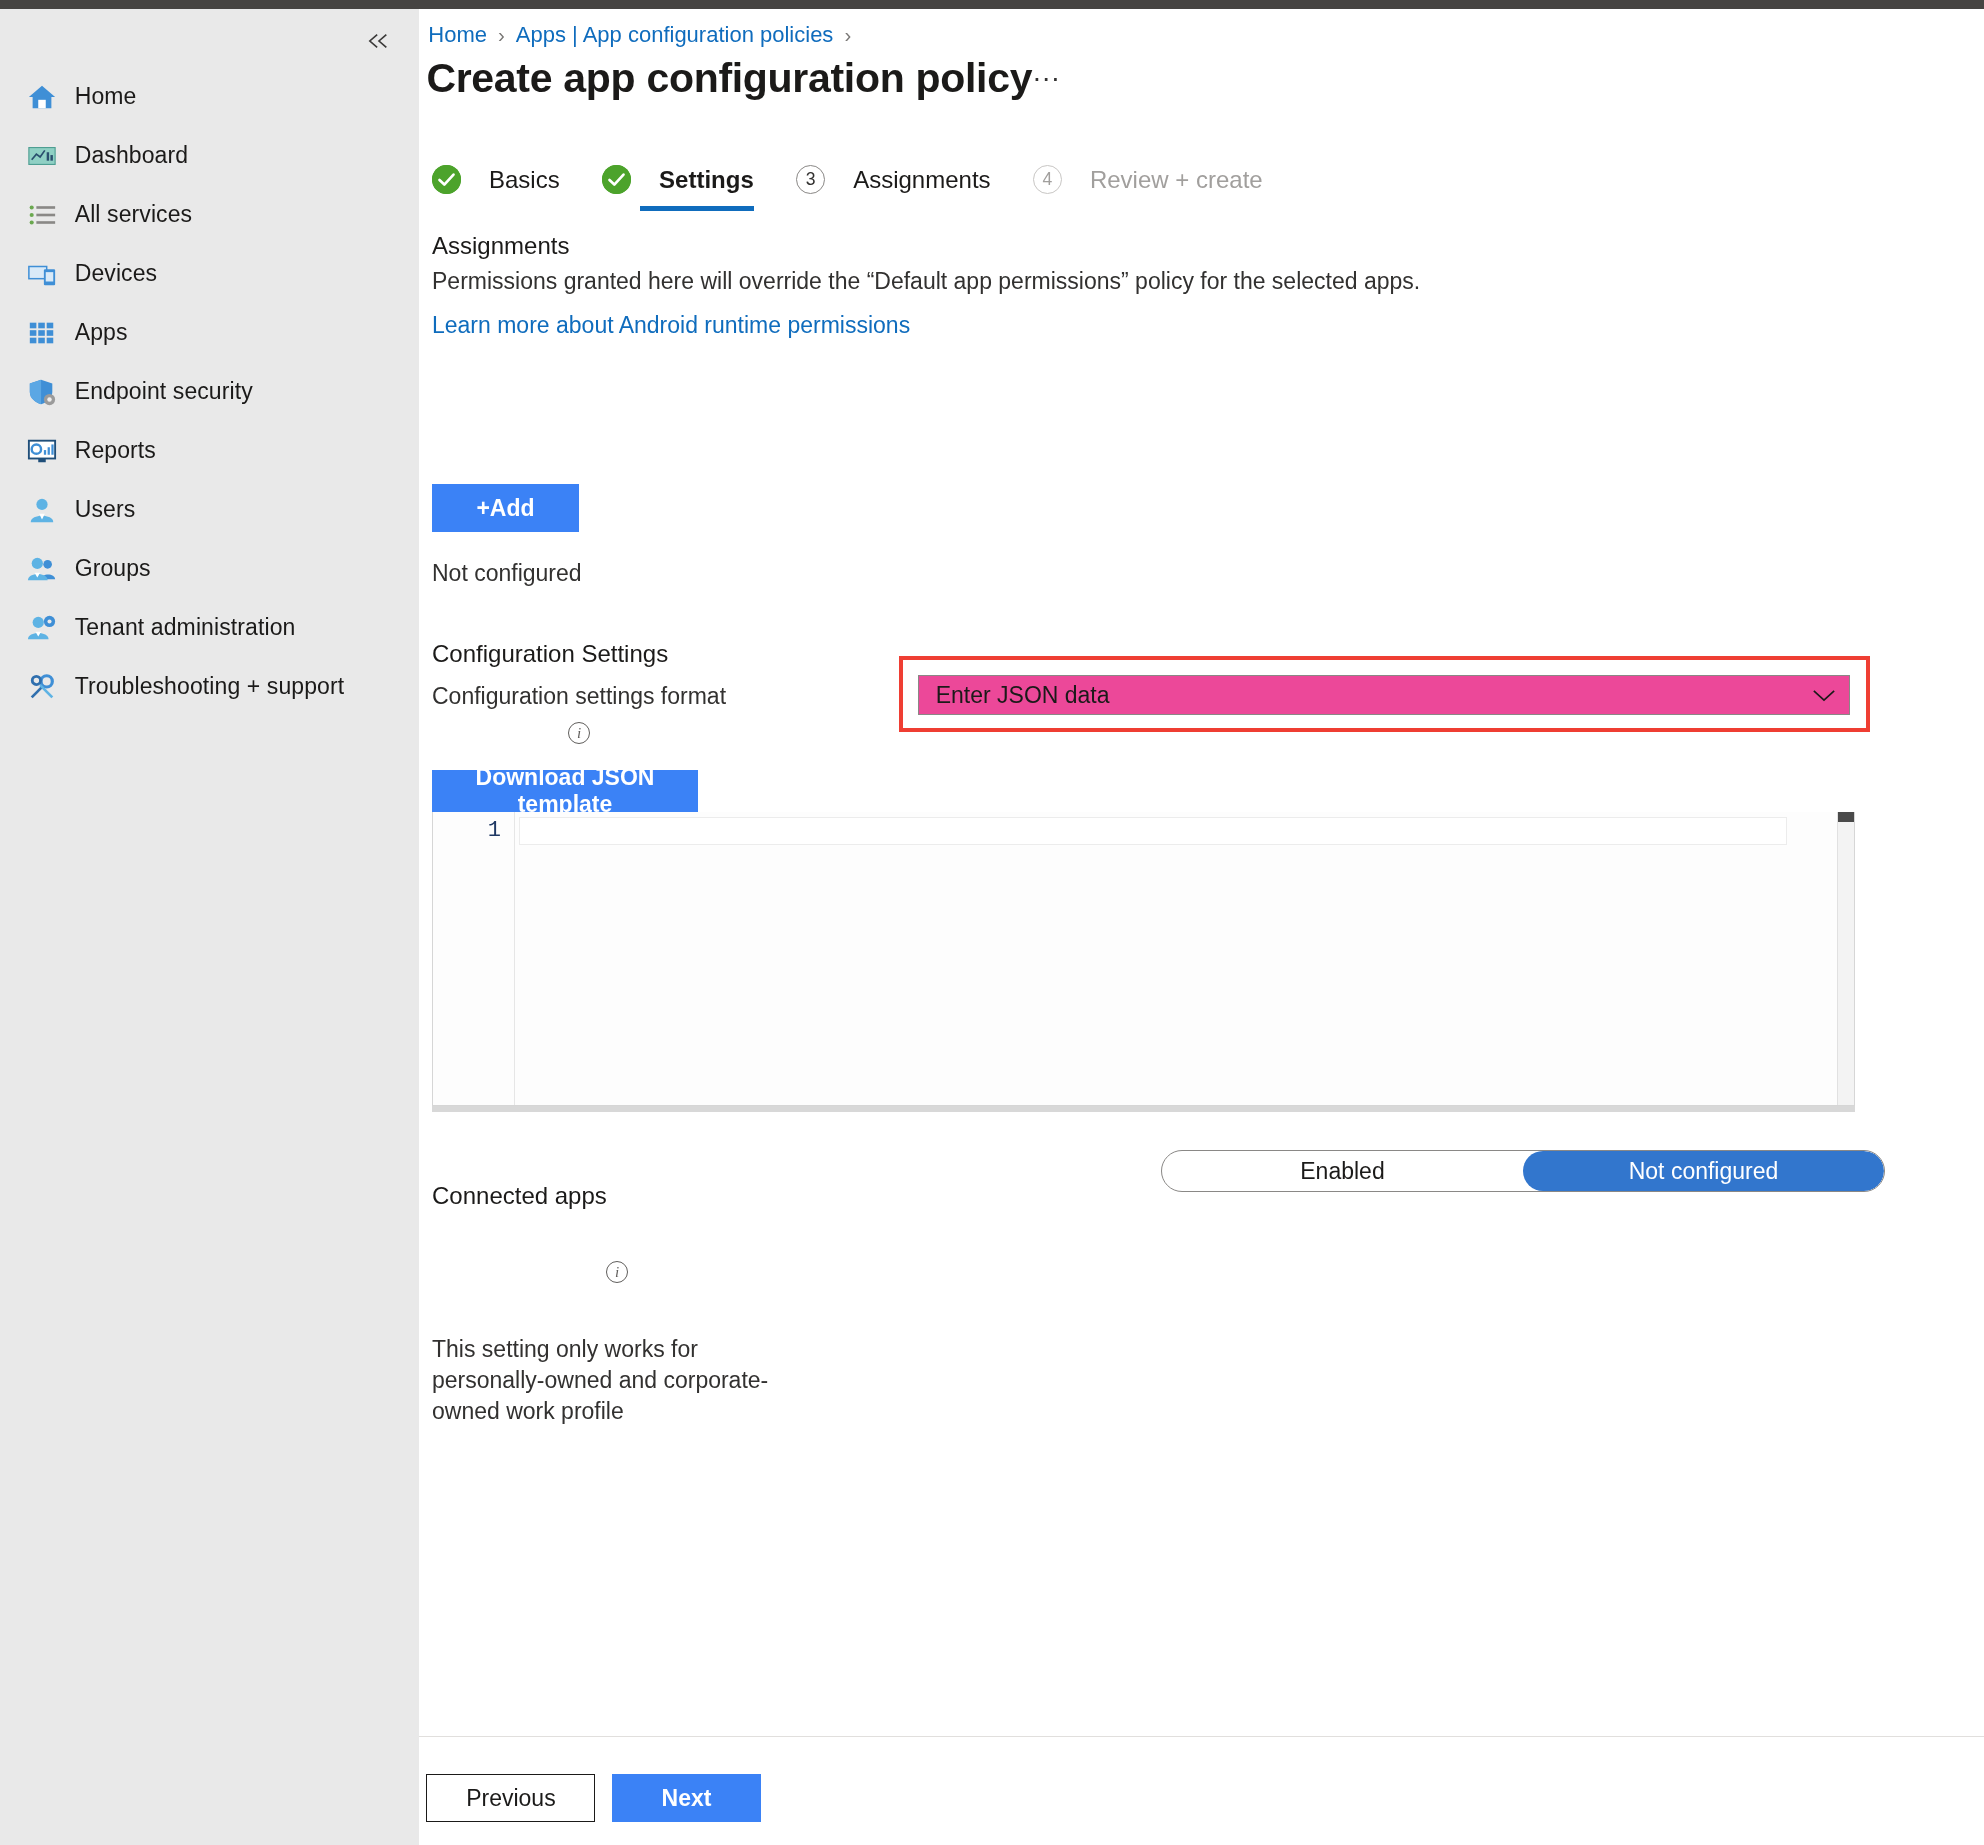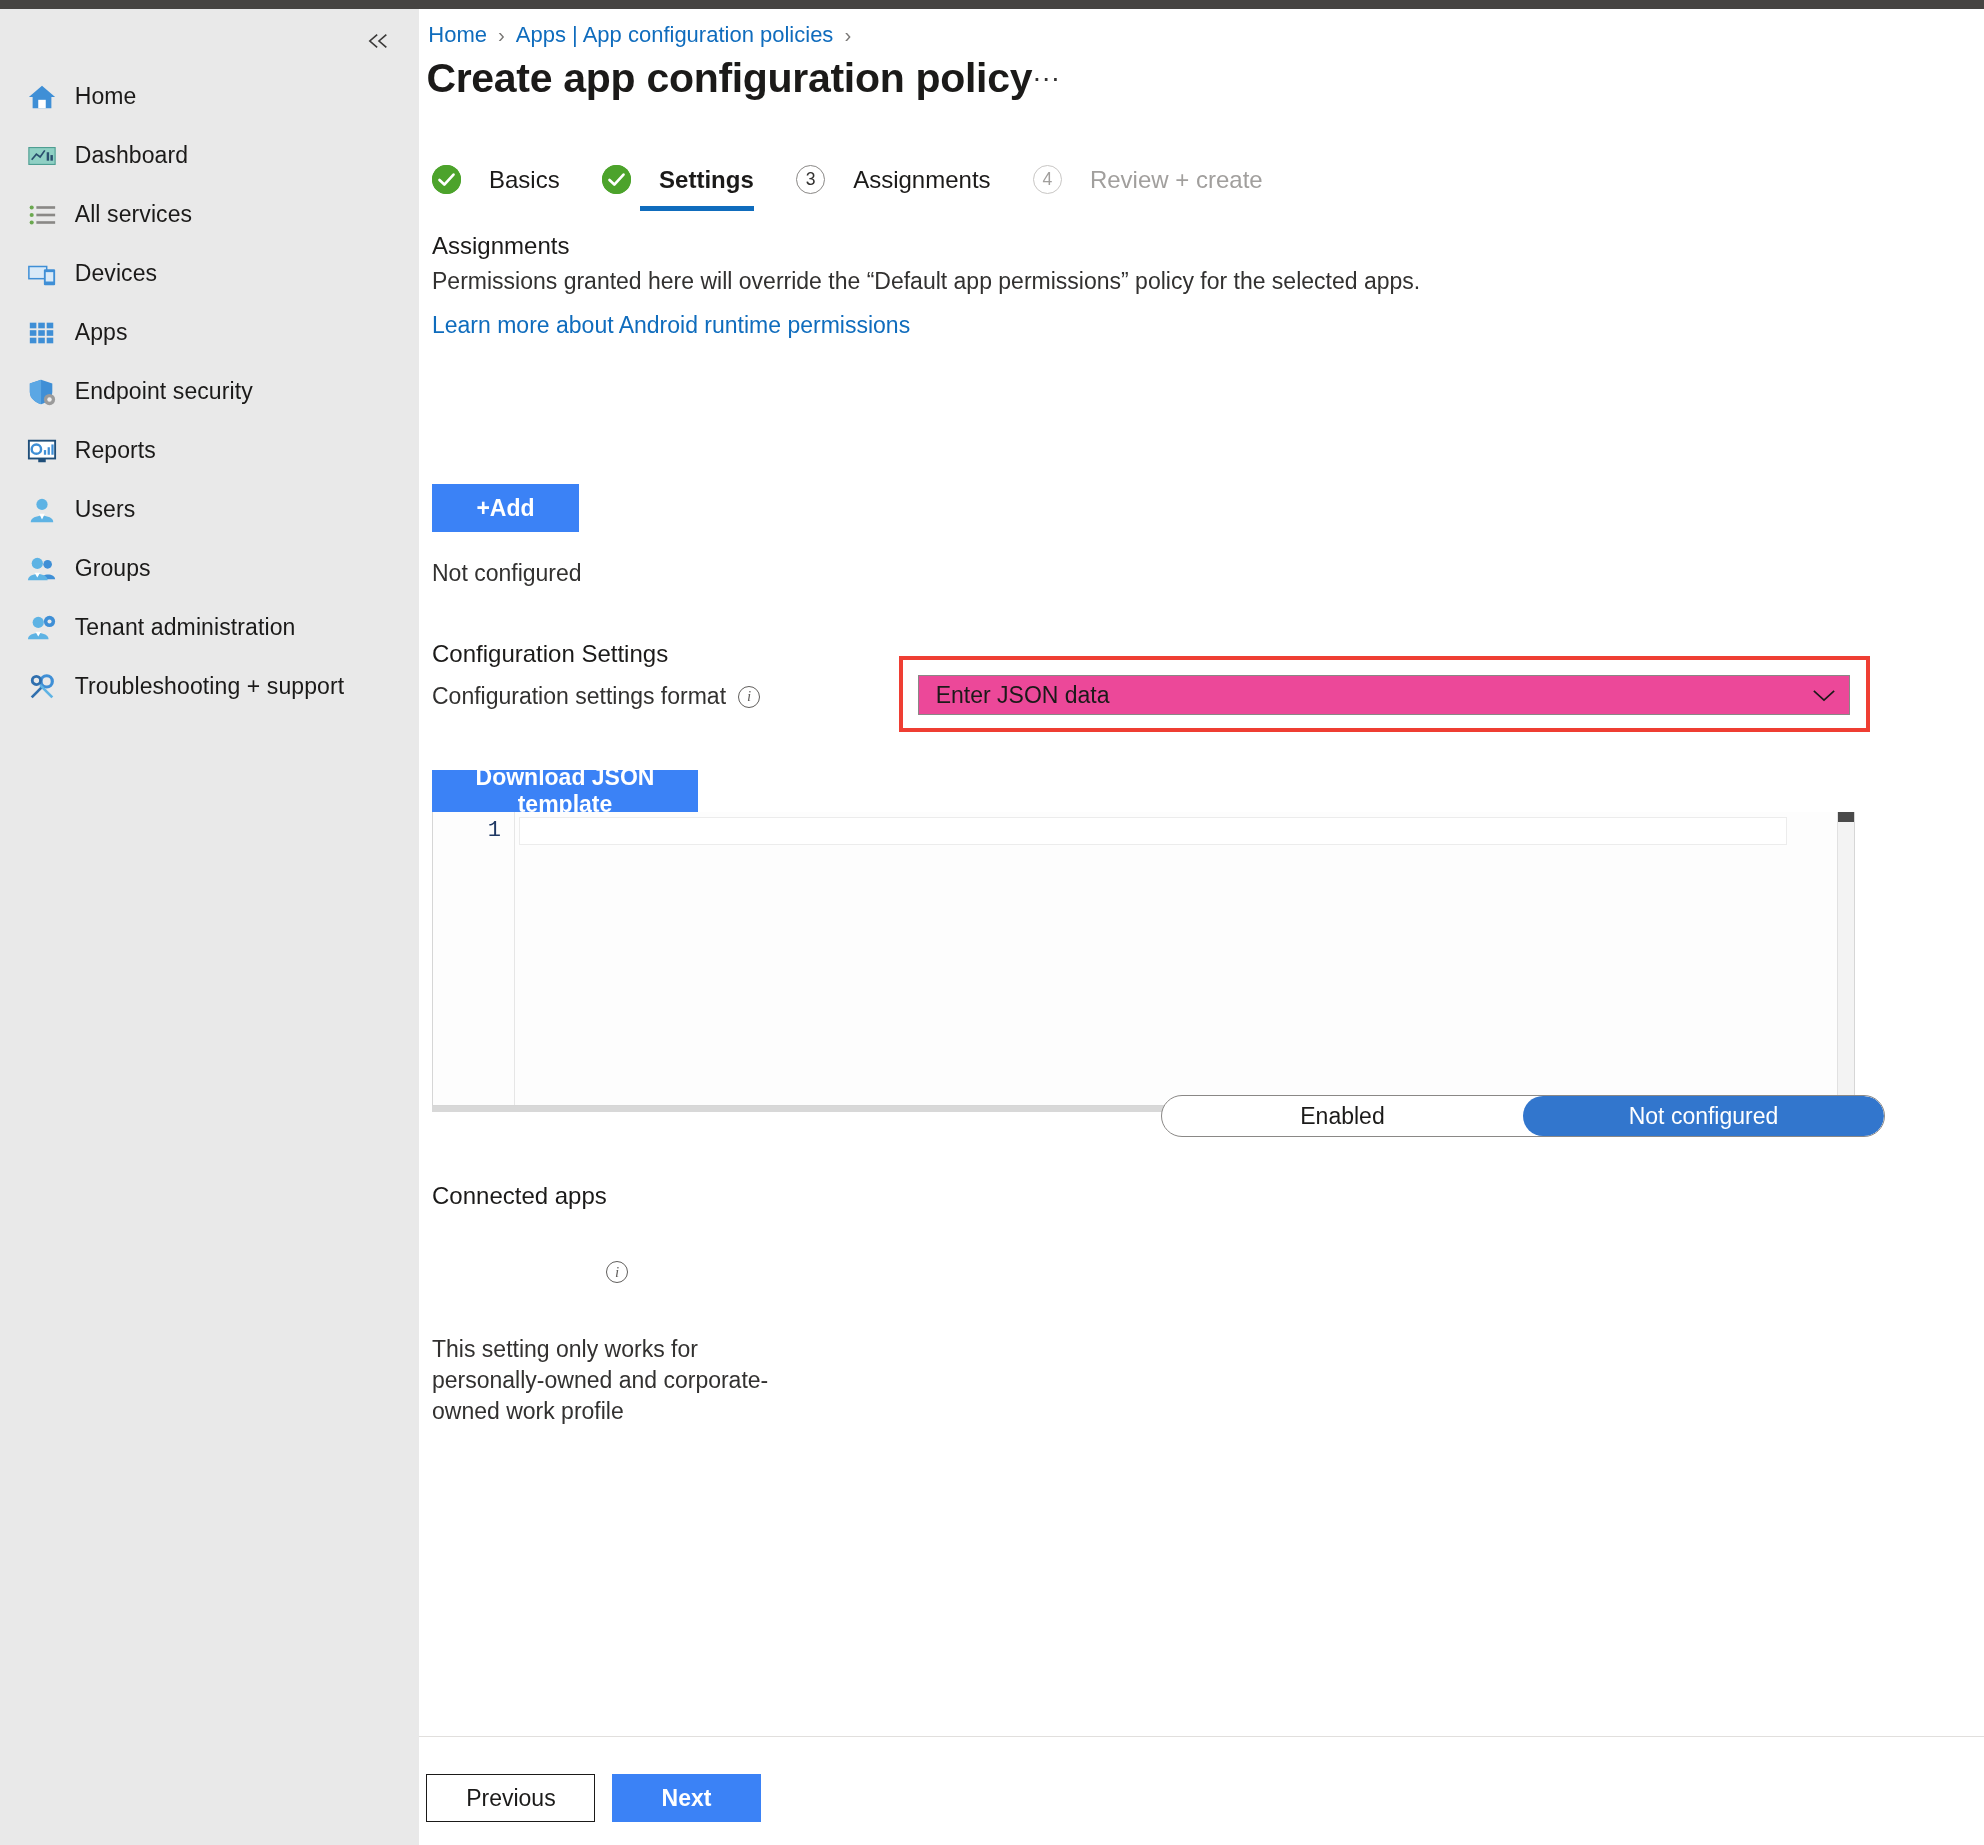--- a/index.html
+++ b/index.html
@@ -210,21 +210,21 @@
     width: 147px; height: 48px;
   }
   #not-configured-label {
     left: 13px; top: 549px;
   }
 
   #config-settings-head { left: 13px; top: 631px; }
   #config-format-label-wrap {
     position: absolute;
     left: 13px; top: 674px;
-    display: flex; align-items: center; gap: 12px;
+    display: flex; align-items: center; gap: 12px; flex-direction: column;
   }
   .lbl-txt { font-size: 23px; color: #323130; white-space: nowrap; }
 
   .info-icon {
     width: 22px; height: 22px;
     border-radius: 50%;
     border: 1.5px solid #605e5c;
     color: #605e5c;
     font-size: 15px;
     display: inline-flex;
@@ -643,21 +643,21 @@
           <div class="thumb"></div>
         </div>
       </div>
     </div>
     <div class="editor-hscroll"></div>
 
     <div class="section-head" id="connected-apps-head">Connected apps</div>
     <span class="info-icon" id="connected-info-icon">i</span>
     <div class="body-text" id="connected-note">This setting only works for personally-owned and corporate-owned work profile</div>
 
-    <div class="toggle" style="top:1086px;">
+    <div class="toggle" style="top:1141px;">
       <div class="toggle-opt">Enabled</div>
       <div class="toggle-opt selected">Not configured</div>
     </div>
 
     <div class="footer-divider"></div>
     <div class="footer"></div>
     <button class="btn-secondary" id="previous-btn">Previous</button>
     <button class="btn-primary" id="next-btn">Next</button>
 
   </div>

